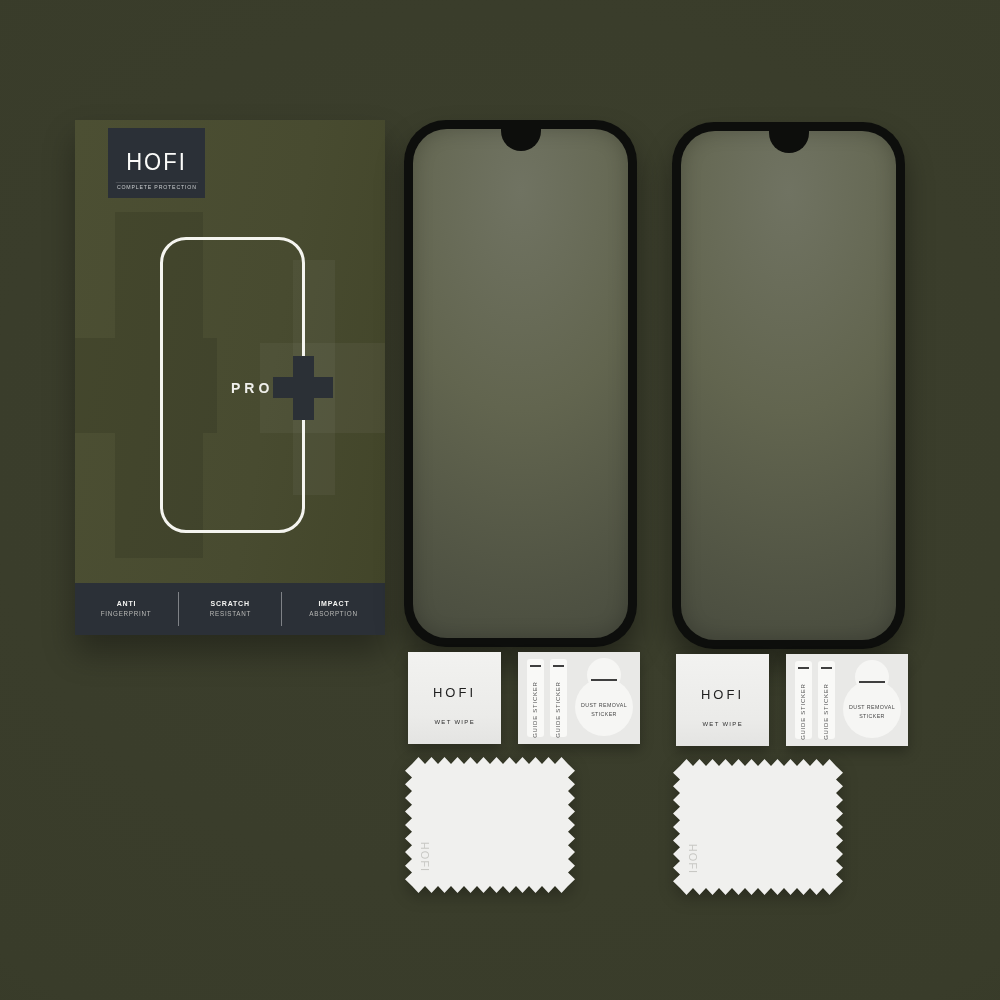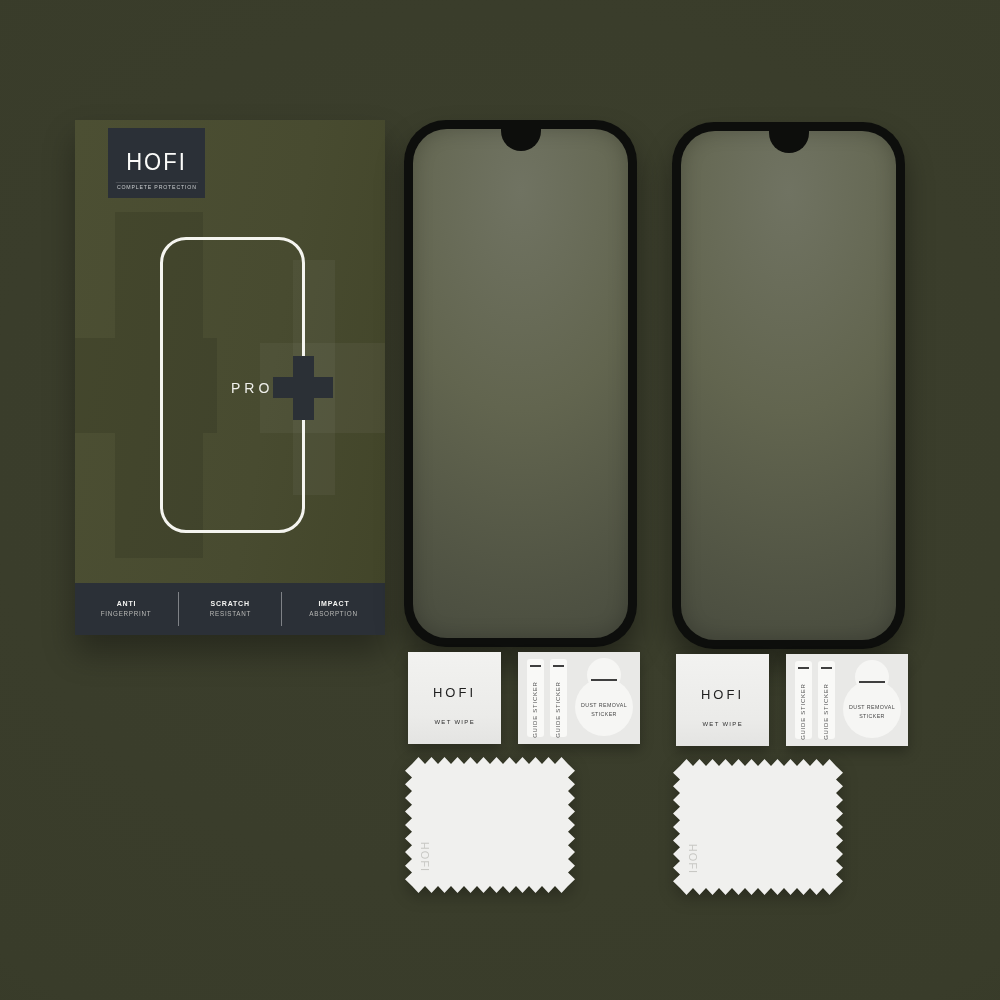--- a/index.html
+++ b/index.html
@@ -17,21 +17,21 @@
   .box-header{position:absolute;left:33px;top:8px;width:97px;height:70px;background:#2b3037;
               display:flex;flex-direction:column;align-items:center;justify-content:flex-end;}
   .brand-logo{font-size:22px;letter-spacing:2px;color:#fbfbf9;font-weight:400;line-height:1;
               transform:scaleY(1.05);margin-bottom:8px;}
   .brand-tagline{font-size:9px;letter-spacing:1.4px;color:#c9ccce;white-space:nowrap;
                  border-top:1px solid rgba(255,255,255,.28);padding:3px 2px 0;
                  transform:scale(.58);transform-origin:center top;margin-bottom:2px;}
   .phone-outline{position:absolute;left:85px;top:117px;width:145px;height:296px;
                  border:3px solid #f5f5f0;border-radius:26px;}
   .pro-label{position:absolute;left:156px;top:260px;font-size:14px;letter-spacing:4px;
-             color:#f0f0ec;font-weight:400;}
+             color:#f0f0ec;font-weight:700;}
   .plus-icon{position:absolute;left:198px;top:236px;width:60px;height:64px;}
   .plus-h{position:absolute;left:0;top:21px;width:60px;height:21px;background:#2b3036;}
   .plus-v{position:absolute;left:20px;top:0;width:21px;height:64px;background:#2b3036;}
   .box-footer{position:absolute;left:0;bottom:0;width:310px;height:52px;background:#2b3037;
               display:flex;align-items:center;}
   .feature{flex:1;display:flex;flex-direction:column;align-items:center;justify-content:center;}
   .feature-divider{width:1px;height:34px;background:rgba(255,255,255,.4);}
   .feature .l1{font-size:9px;font-weight:bold;color:#f4f4f2;letter-spacing:1px;
                transform:scale(.78);line-height:1.3;white-space:nowrap;}
   .feature .l2{font-size:9px;color:#b9b9b7;letter-spacing:1px;transform:scale(.70);

